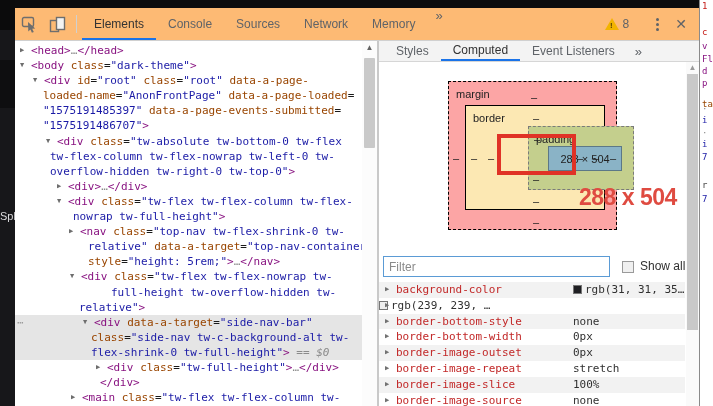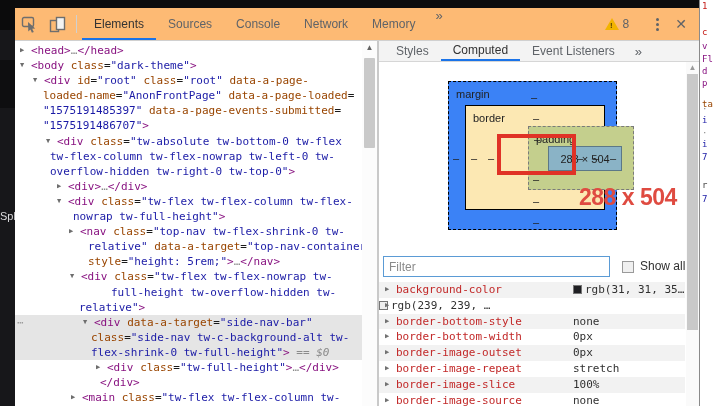--- a/index.html
+++ b/index.html
@@ -145,22 +145,22 @@
       </div>
       <div class="tb-icon">
         <svg width="17" height="17" viewBox="0 0 17 17">
           <rect x="1.5" y="4.5" width="8" height="11" fill="none" stroke="#6e6e6e" stroke-width="1.4"></rect>
           <rect x="7.5" y="1.5" width="8" height="12" fill="#f3f3f3" stroke="#6e6e6e" stroke-width="1.4"></rect>
         </svg>
       </div>
       <div class="tb-sep"></div>
       <div id="panel-tabs" style="display:flex;">
           <div class="tab active">Elements</div>
+          <div class="tab">Console</div>
           <div class="tab">Sources</div>
-          <div class="tab">Console</div>
           <div class="tab">Network</div>
           <div class="tab">Memory</div>
         </div>
       <div class="more-tabs">»</div>
       <div id="tb-right">
         <div class="warn">
           <div class="warn-tri">
               <i>!</i>
             </div>
           <span class="warn-count">8</span>
@@ -218,21 +218,21 @@
           <div id="sidebar-tabs" style="display:flex;">
               <div class="s-tab">Styles</div>
               <div class="s-tab active">Computed</div>
               <div class="s-tab">Event Listeners</div>
             </div>
           <div class="more-tabs" style="align-self:center;">»</div>
         </div>
 
         <div id="sidebar-content">
 
-          <div id="boxmodel" style="background: #3b82f6;">
+          <div id="boxmodel" style="background: #fca5a5;">
             <span class="bm-label">margin</span>
             <div id="bm-border" style="background: rgb(252, 232, 179);">
               <span class="bm-label">border</span>
               <div id="bm-padding" style="background: rgb(196, 207, 141);">
                 <span class="bm-label">padding</span>
                 <div id="bm-content" style="background: rgb(138, 179, 198);">288 × 504</div>
               </div>
             </div>
           <span class="bm-dash" style="left: 85px; top: 15px;">–</span>
               <span class="bm-dash" style="left: 87px; top: 36px;">–</span>

